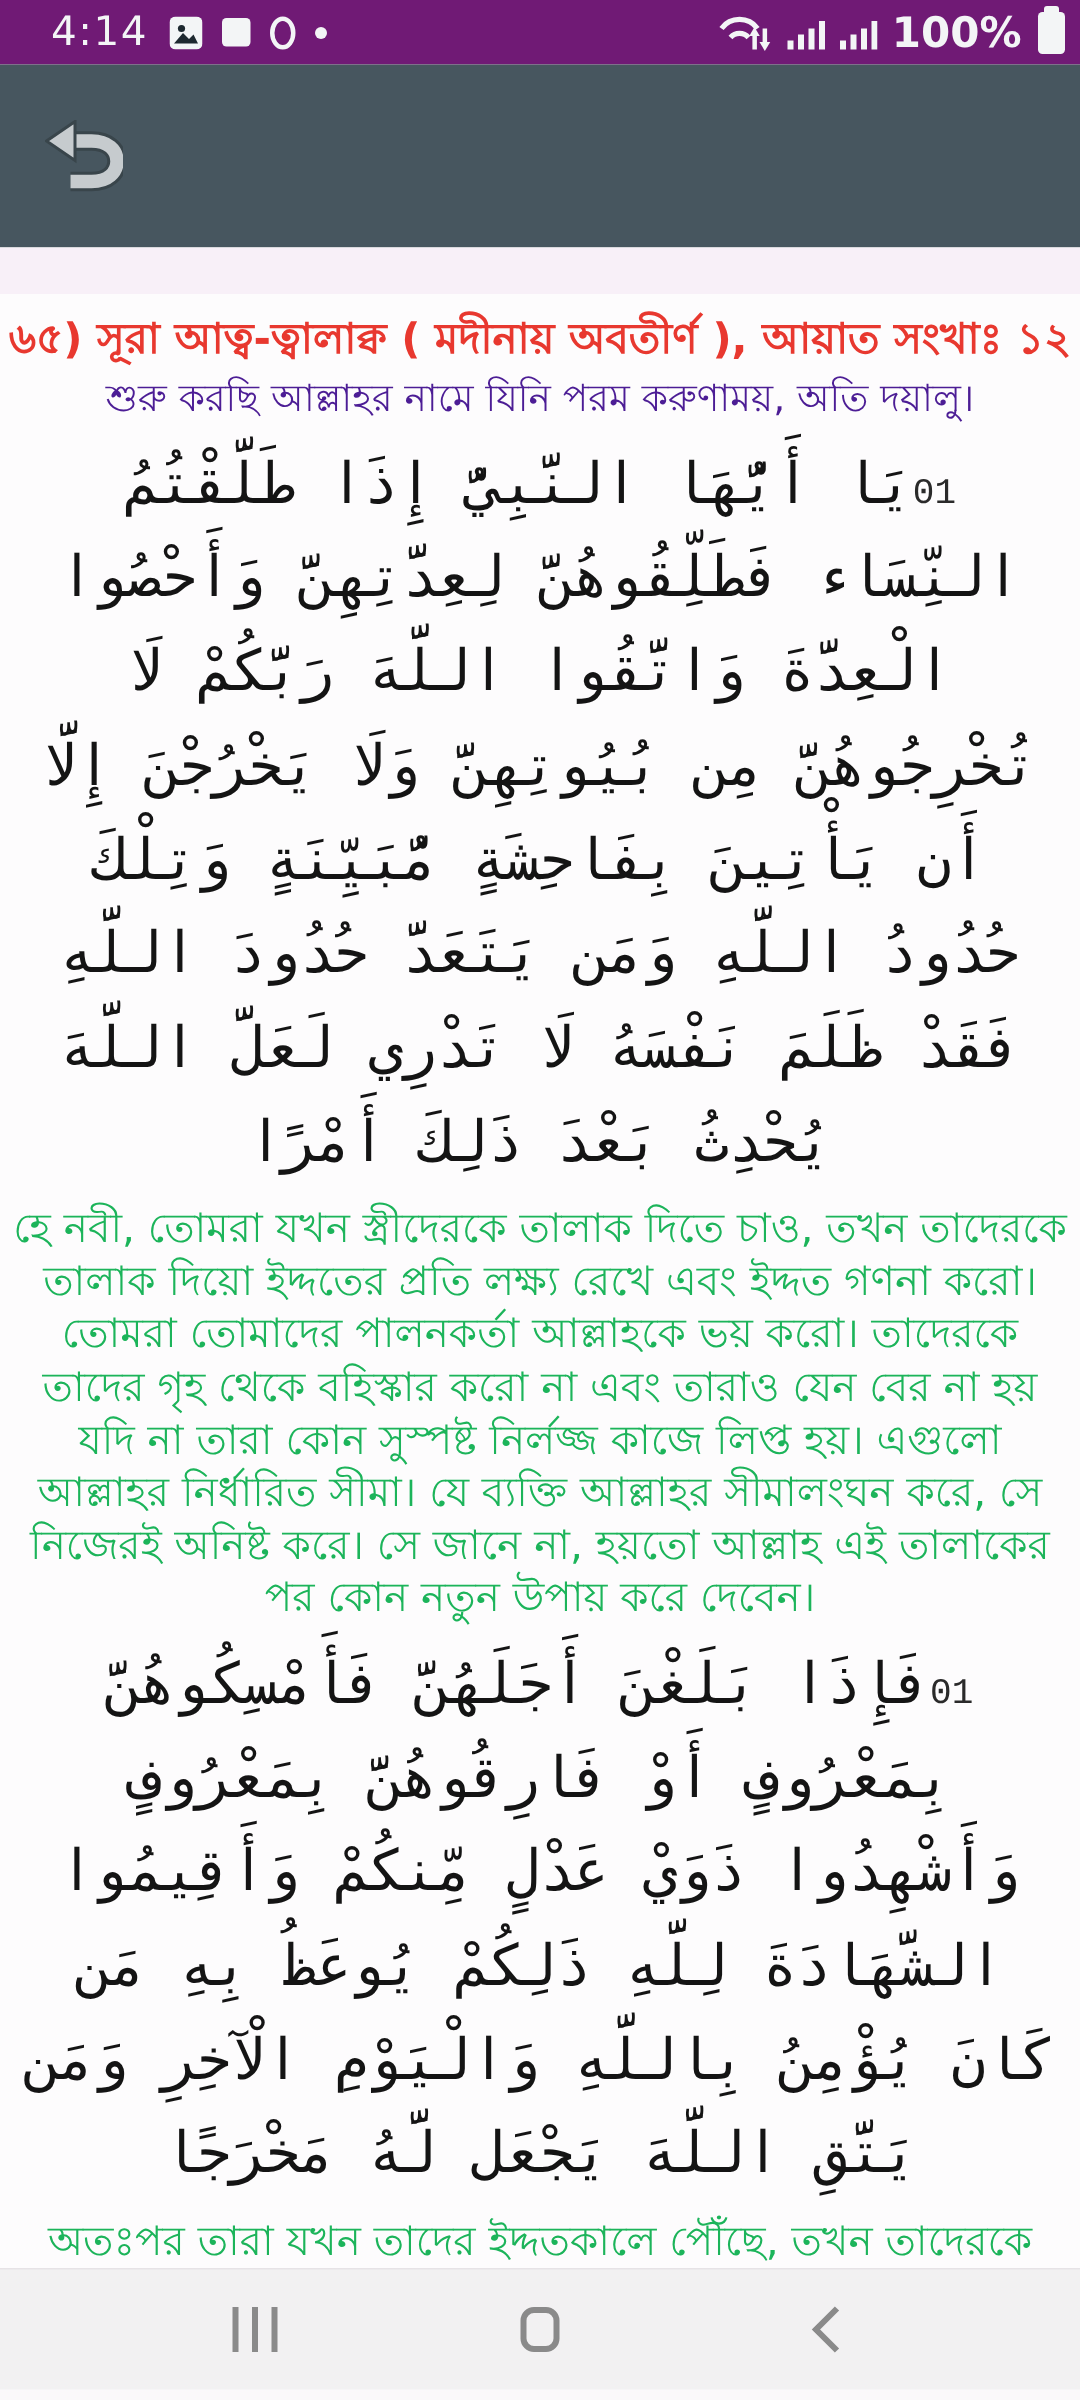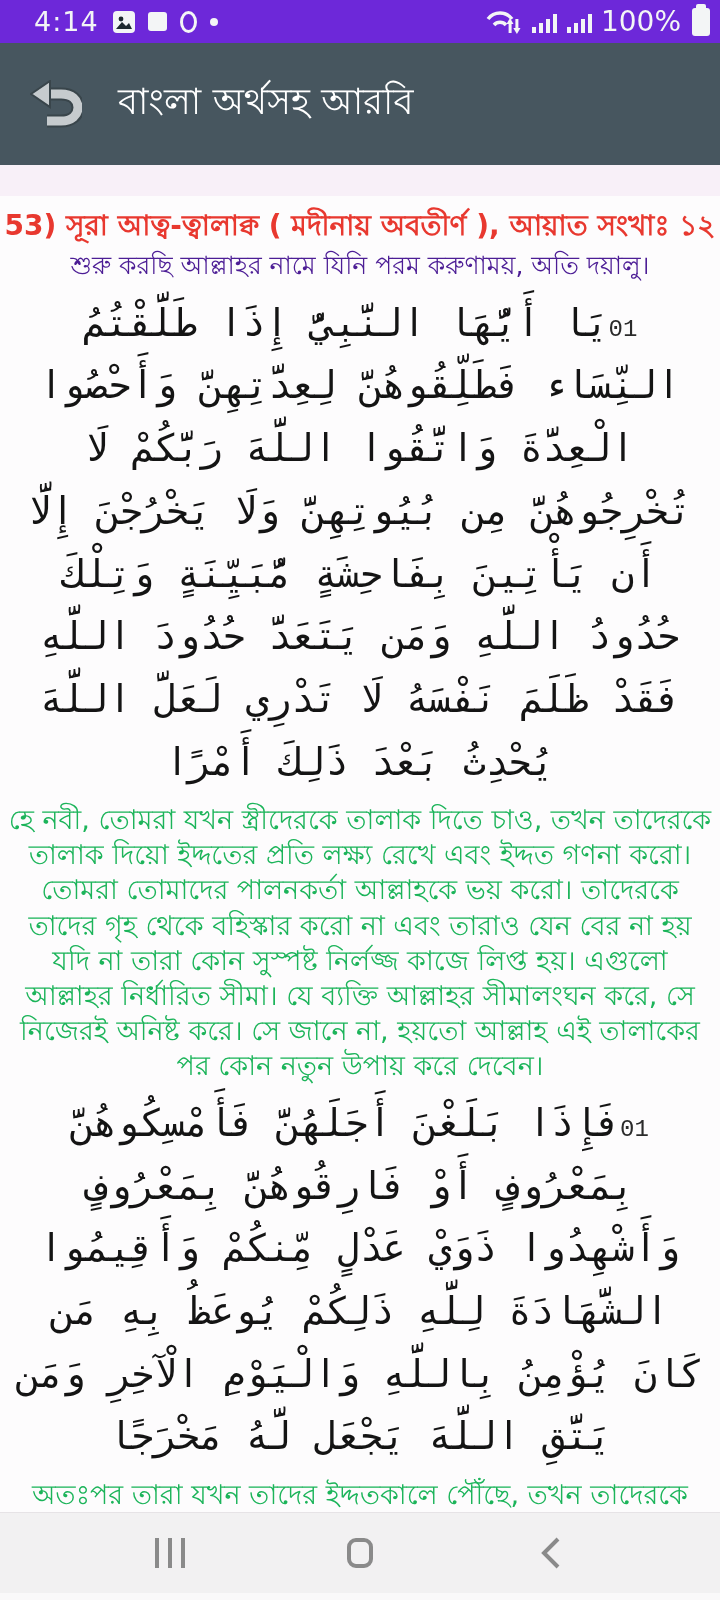--- a/index.html
+++ b/index.html
@@ -6,26 +6,26 @@
   html,body { width:720px; height:1600px; }
   body {
     position:relative; overflow:hidden;
     background:#FDFCFD;
     font-family:"DejaVu Sans","Liberation Sans",sans-serif;
   }
 
   
   .status-bar {
     position:absolute; top:0; left:0; width:720px; height:43px;
-    background:#6d28d9; color:#F3F5F6;
+    background:#701a75; color:#F3F5F6;
     display:flex; align-items:center; padding:0 10px;
   }
   .status-time { font-size:27px; margin-left:24px; letter-spacing:1px; }
   .sb-group { display:flex; align-items:center; gap:13px; margin-left:14px; }
-  .sb-right { margin-left:auto; display:flex; align-items:center; gap:9px; }
+  .sb-right { margin-left:auto; display:flex; align-items:center; gap:9px;font-weight:bold; }
   .sb-square { width:19px; height:19px; background:#F3F5F6; border-radius:3px; }
   .sb-oval { width:17px; height:22px; border:3px solid #F3F5F6; border-radius:50%; }
   .sb-dot { width:8px; height:8px; background:#F3F5F6; border-radius:50%; }
   .battery-text { font-size:28px; }
   .battery-body {
     width:18px; height:28px; background:#F3F5F6; border-radius:3px; position:relative; margin-left:2px;
   }
   .battery-body:before {
     content:""; position:absolute; top:-4px; left:4px; width:10px; height:4px;
     background:#F3F5F6; border-radius:2px 2px 0 0;
@@ -123,27 +123,26 @@
 </div>
 
 <div class="app-bar">
   <div class="back-btn">
     <svg width="52" height="48" viewBox="0 0 52 48">
       <path d="M18 14 H31 C42 14 48 20 48 27.5 C48 35 42 41 31 41 H17" stroke="#39454B" stroke-width="13" fill="none"></path>
       <path d="M18 14 H31 C42 14 48 20 48 27.5 C48 35 42 41 31 41 H17" stroke="#C6CBCE" stroke-width="9" fill="none"></path>
       <polygon points="1,14 20,1 20,27" fill="#C6CBCE" stroke="#39454B" stroke-width="2"></polygon>
     </svg>
   </div>
-  <div class="app-title">বাংলা অর্থসহ আরবি</div>
 </div>
 
 <div class="content">
   <div class="top-band"></div>
 
-  <div class="sura-title">53) সূরা আত্ব-ত্বালাক্ব ( মদীনায় অবতীর্ণ ), আয়াত সংখাঃ ১২</div>
+  <div class="sura-title">৬৫) সূরা আত্ব-ত্বালাক্ব ( মদীনায় অবতীর্ণ ), আয়াত সংখাঃ ১২</div>
 
   <div class="bismillah-bn">শুরু করছি আল্লাহর নামে যিনি পরম করুণাময়, অতি দয়ালু।</div>
 
   <section>
     <p class="arabic" dir="rtl"><span class="vnum">01</span><span>يَا أَيُّهَا النَّبِيُّ إِذَا طَلَّقْتُمُ النِّسَاء فَطَلِّقُوهُنَّ لِعِدَّتِهِنَّ وَأَحْصُوا الْعِدَّةَ وَاتَّقُوا اللَّهَ رَبَّكُمْ لَا تُخْرِجُوهُنَّ مِن بُيُوتِهِنَّ وَلَا يَخْرُجْنَ إِلَّا أَن يَأْتِينَ بِفَاحِشَةٍ مُّبَيِّنَةٍ وَتِلْكَ حُدُودُ اللَّهِ وَمَن يَتَعَدَّ حُدُودَ اللَّهِ فَقَدْ ظَلَمَ نَفْسَهُ لَا تَدْرِي لَعَلَّ اللَّهَ يُحْدِثُ بَعْدَ ذَلِكَ أَمْرًا</span></p>
     <p class="bangla">হে নবী, তোমরা যখন স্ত্রীদেরকে তালাক দিতে চাও, তখন তাদেরকে তালাক দিয়ো ইদ্দতের প্রতি লক্ষ্য রেখে এবং ইদ্দত গণনা করো। তোমরা তোমাদের পালনকর্তা আল্লাহকে ভয় করো। তাদেরকে তাদের গৃহ থেকে বহিস্কার করো না এবং তারাও যেন বের না হয় যদি না তারা কোন সুস্পষ্ট নির্লজ্জ কাজে লিপ্ত হয়। এগুলো আল্লাহর নির্ধারিত সীমা। যে ব্যক্তি আল্লাহর সীমালংঘন করে, সে নিজেরই অনিষ্ট করে। সে জানে না, হয়তো আল্লাহ এই তালাকের পর কোন নতুন উপায় করে দেবেন।</p>
   </section>
 
   <section>
     <p class="arabic" dir="rtl"><span class="vnum">01</span><span>فَإِذَا بَلَغْنَ أَجَلَهُنَّ فَأَمْسِكُوهُنَّ بِمَعْرُوفٍ أَوْ فَارِقُوهُنَّ بِمَعْرُوفٍ وَأَشْهِدُوا ذَوَيْ عَدْلٍ مِّنكُمْ وَأَقِيمُوا الشَّهَادَةَ لِلَّهِ ذَلِكُمْ يُوعَظُ بِهِ مَن كَانَ يُؤْمِنُ بِاللَّهِ وَالْيَوْمِ الْآخِرِ وَمَن يَتَّقِ اللَّهَ يَجْعَل لَّهُ مَخْرَجًا</span></p>

